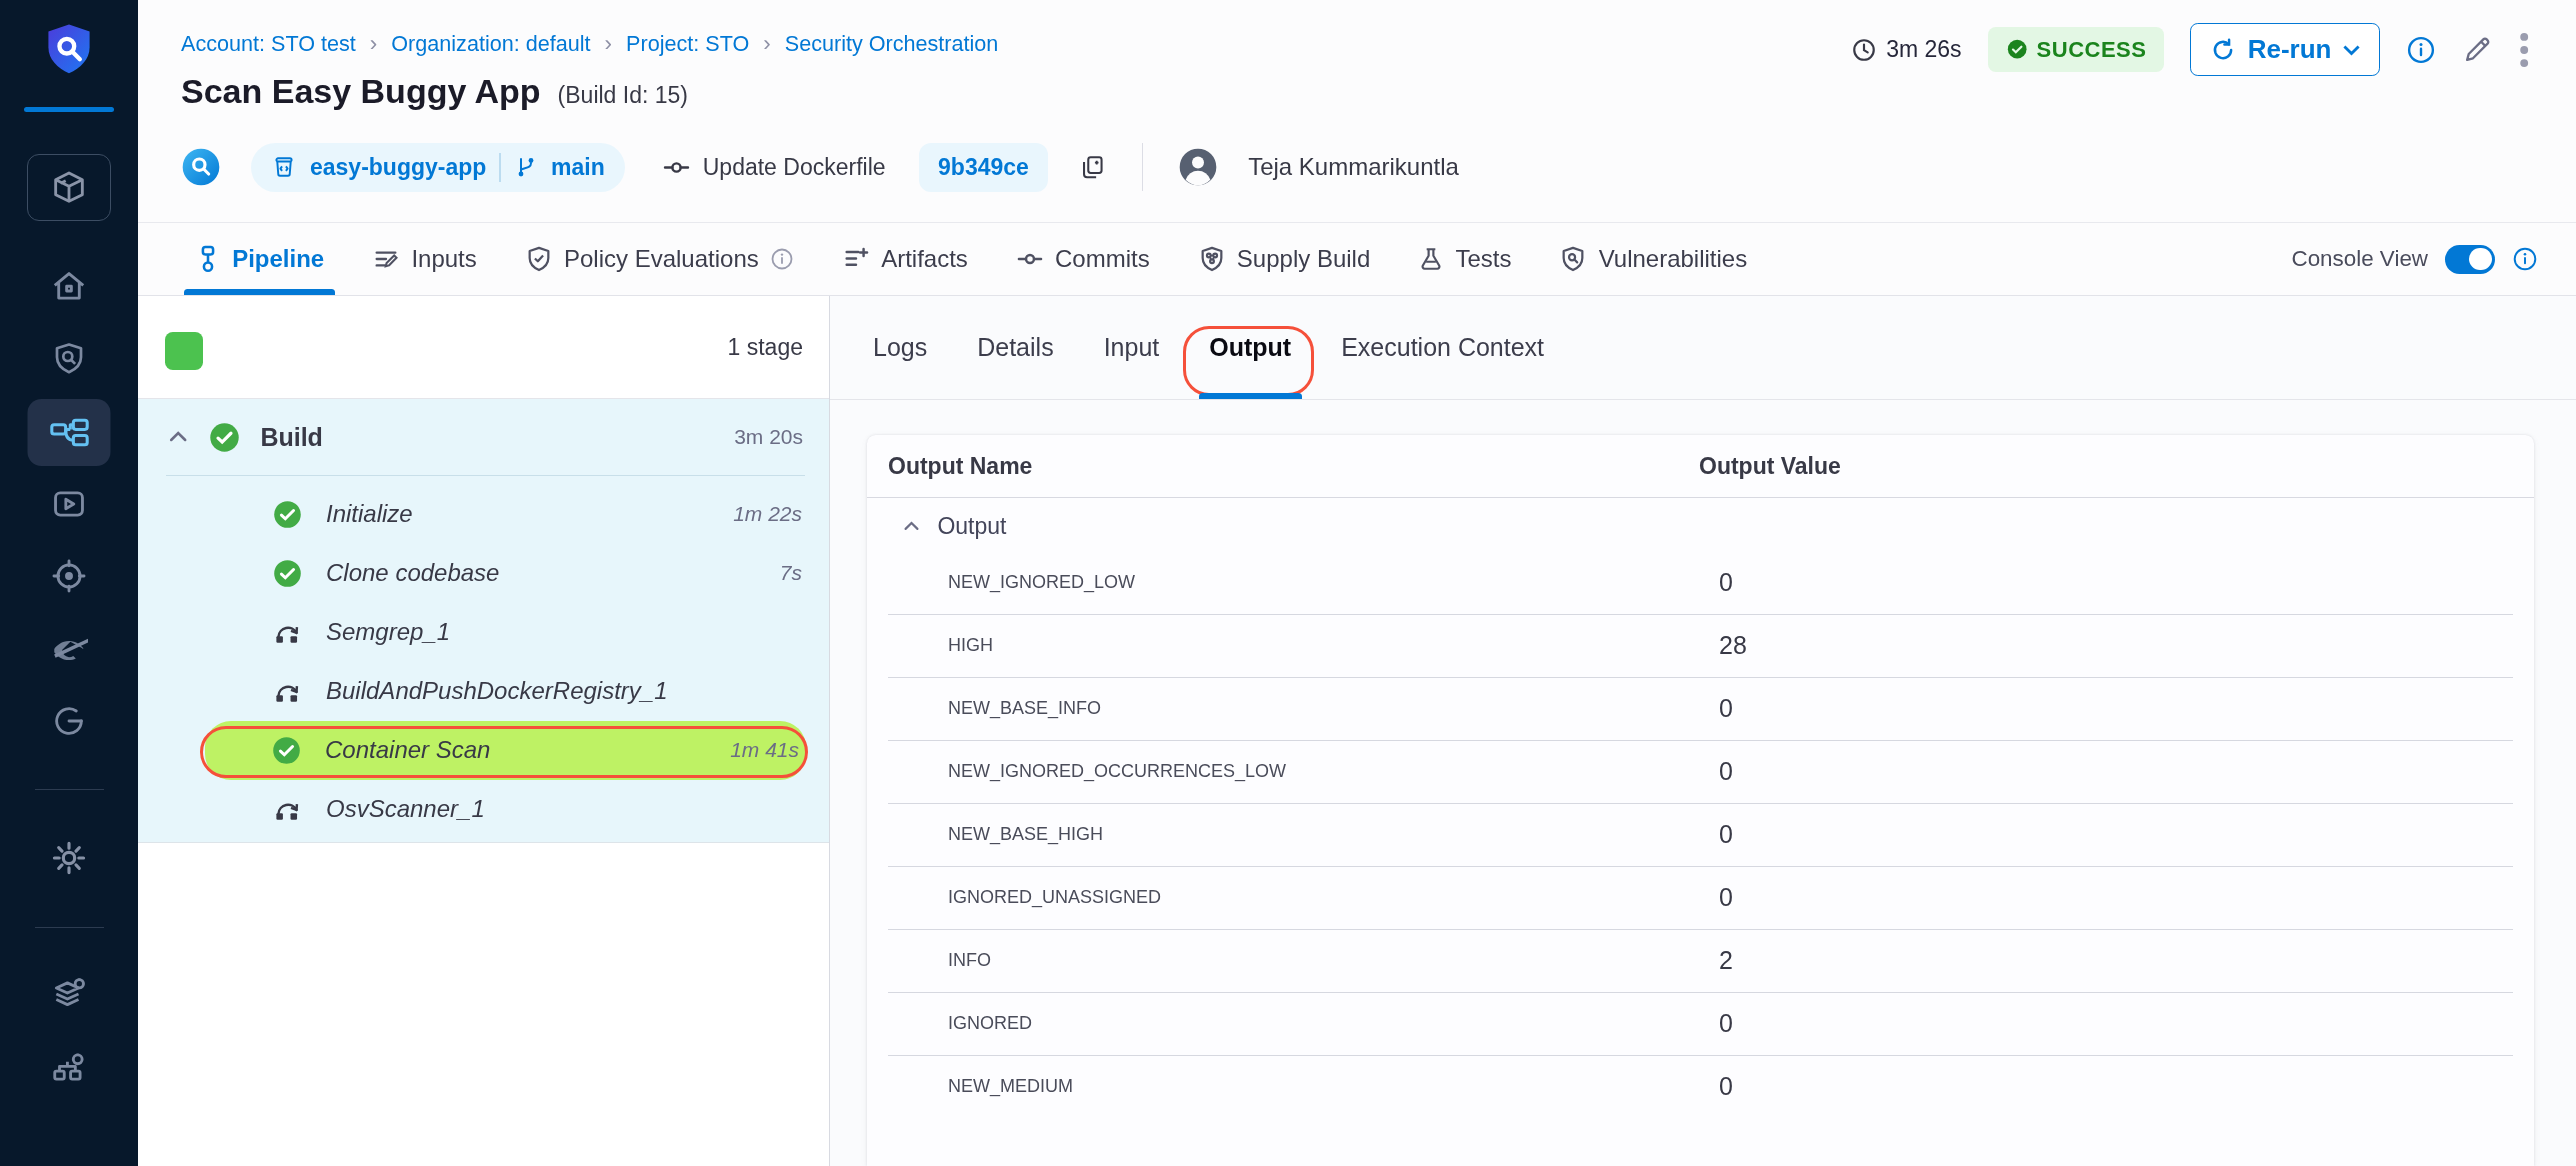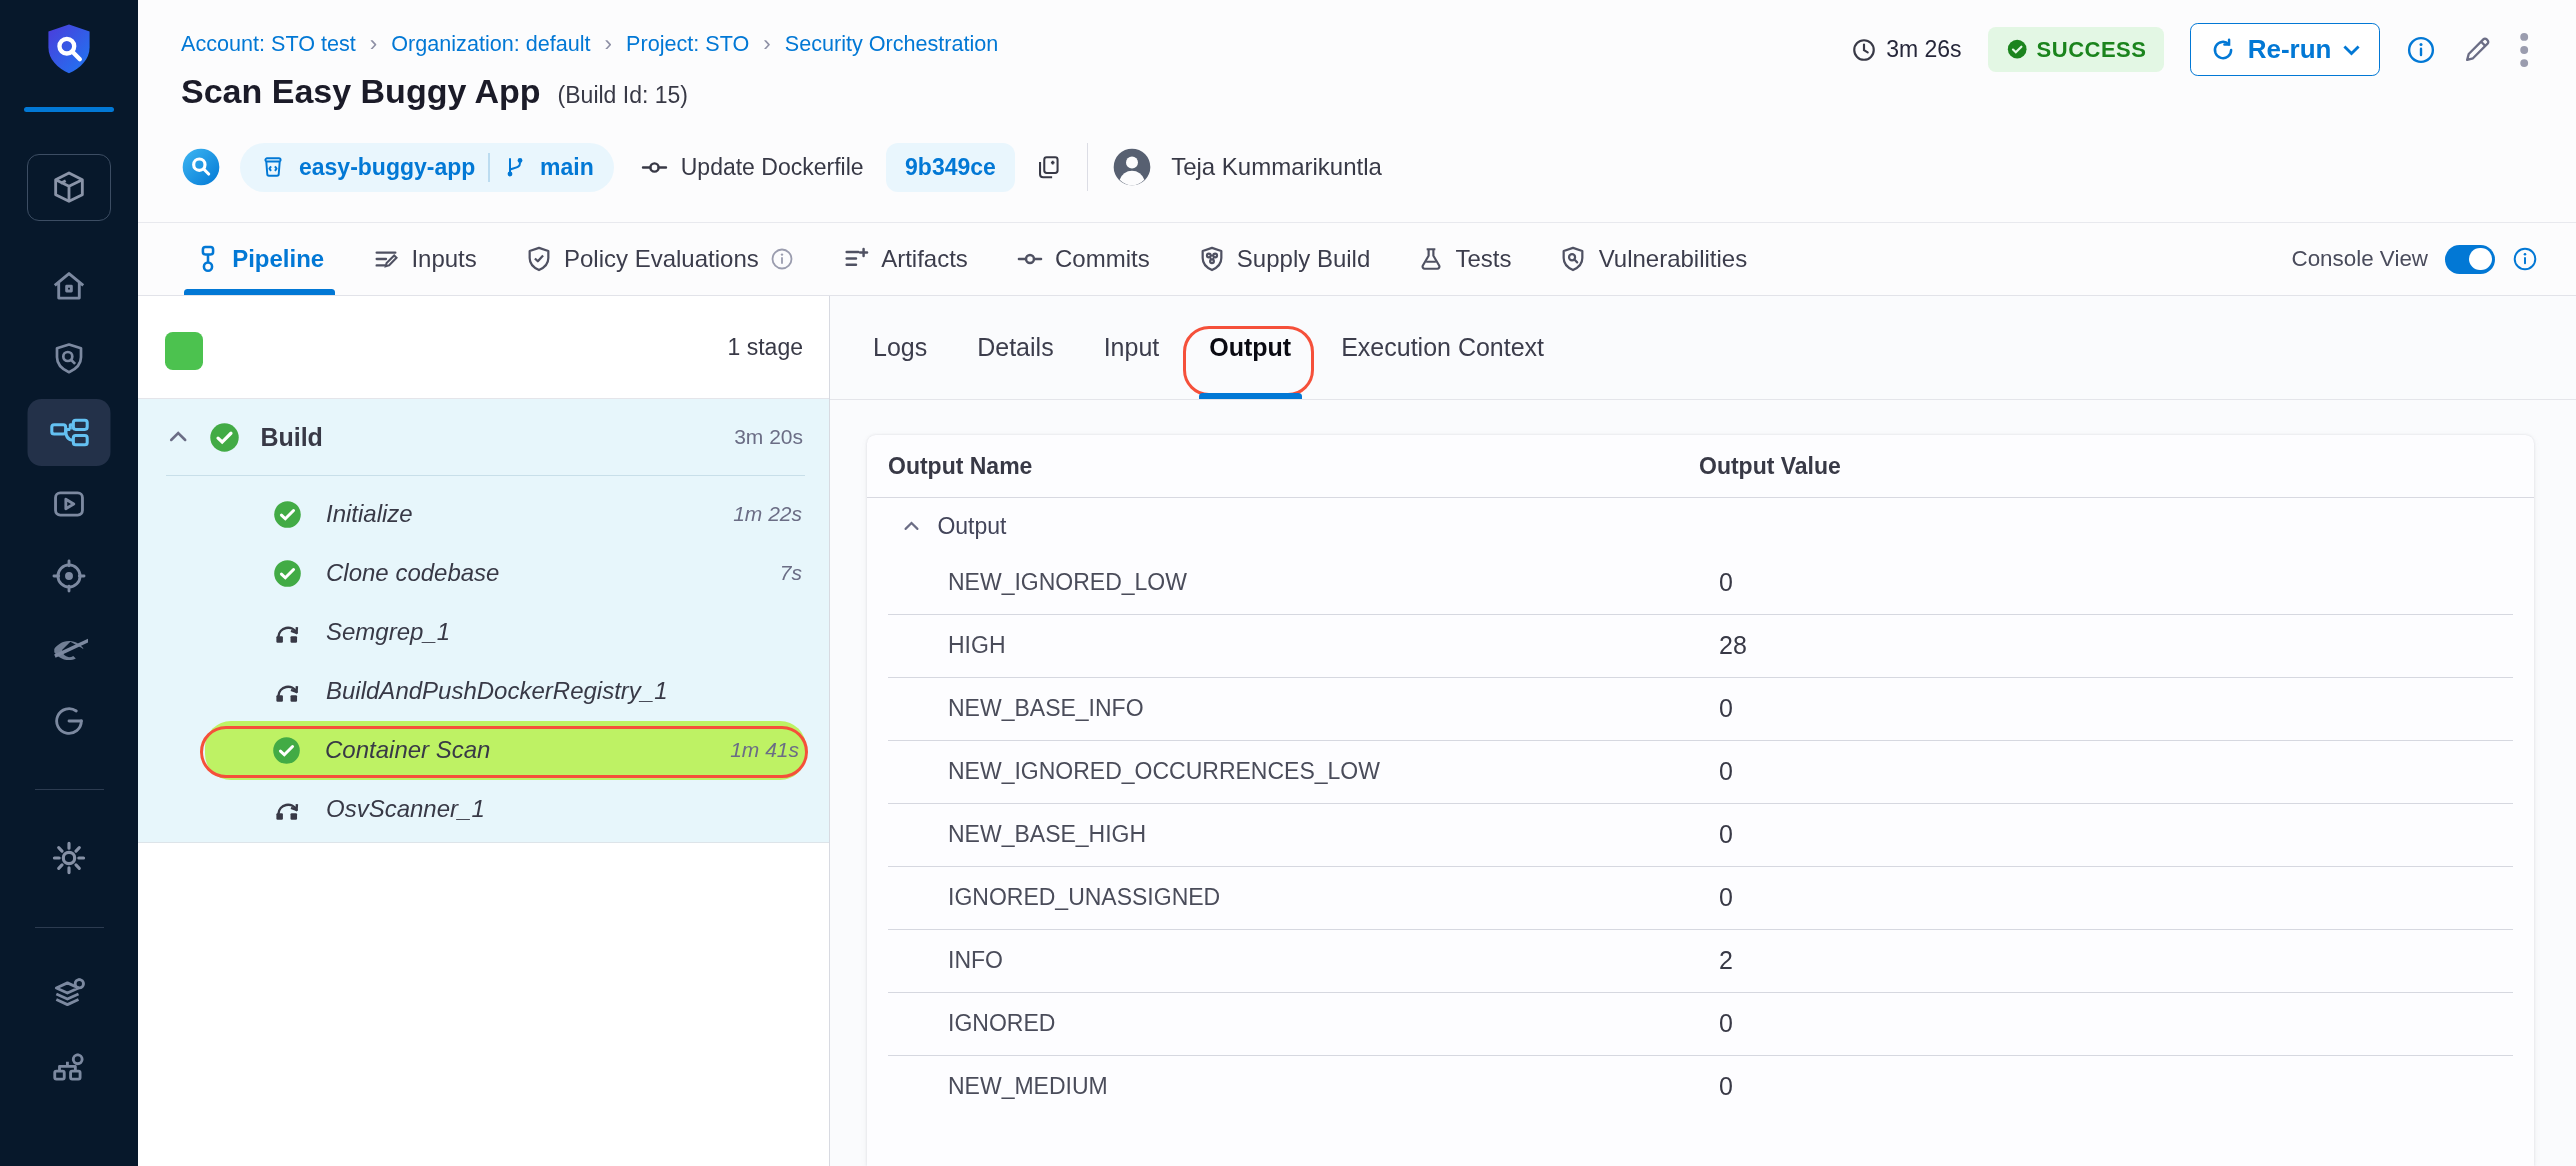--- a/index.html
+++ b/index.html
@@ -35,21 +35,21 @@
   .crumb { cursor:pointer; }
   .crumb-sep { color:#8e90a5; font-size:22.4px; }
   .top-right { position:absolute; right:47px; top:21px; height:57px; display:flex; align-items:center; gap:26px; }
   .elapsed { display:flex; align-items:center; gap:9.5px; font-size:23px; color:#26273a; }
   .success-badge { height:45px; padding:0 18px; background:#e3f7e4; border-radius:7.8px; color:#1b841d; font-weight:700; font-size:22px; letter-spacing:0.5px; display:flex; align-items:center; gap:8.6px; }
   .rerun-btn { height:53px; border:1.7px solid #0278d5; border-radius:7.8px; background:#fff; color:#0278d5; display:flex; align-items:center; gap:11.2px; padding:0 19px; font-size:26px; font-weight:600; cursor:pointer; }
   .icon-btn { display:flex; align-items:center; justify-content:center; cursor:pointer; }
   .title-row { position:absolute; left:43px; top:72px; display:flex; align-items:baseline; gap:17px; }
   .page-title { font-size:34px; font-weight:700; color:#1b1b28; }
   .build-id { font-size:23px; color:#383946; }
-  .info-row { position:absolute; left:43px; top:141px; height:52px; display:flex; align-items:center; gap:19px; }
+  .info-row { position:absolute; left:43px; top:141px; height:52px; display:flex; align-items:center; gap:30px; }
   .pill { height:49px; border-radius:25px; background:#e9f6fd; display:flex; align-items:center; padding:0 20px; gap:13px; font-size:23px; font-weight:600; color:#0278d5; cursor:pointer; }
   .pill-divider { width:1.7px; height:29px; background:#bcdcf0; }
   .commit-msg { display:flex; align-items:center; gap:12px; font-size:23px; color:#383946; margin-left:7px; }
   .sha-pill { height:49px; border-radius:12px; background:#e9f6fd; display:flex; align-items:center; padding:0 19px; font-size:23px; font-weight:700; color:#0278d5; cursor:pointer; margin-left:3.5px; }
   .vsep { width:0.9px; height:48px; background:#dcdde5; margin:0 5.2px; }
   .avatar { width:40px; height:40px; }
   .author-name { font-size:24px; color:#383946; }
 
   
   .module-strip { position:absolute; top:223px; left:0; right:0; height:73px; background:#fcfcfd; border-bottom:0.9px solid #e2e3e9; display:flex; align-items:center; padding:0 38px 0 57px; gap:48px; }
@@ -89,21 +89,21 @@
 
   .card { position:absolute; left:37px; right:42px; top:139px; bottom:0; background:#fdfdff; border-radius:8.6px 8.6px 0 0; box-shadow:0 0 2.6px rgba(40,41,61,.12), 0 2.6px 7px rgba(96,97,112,.07); overflow:hidden; }
   .thead { height:63px; display:flex; align-items:center; padding:0 21px; border-bottom:0.9px solid #d8d9e1; }
   .th-name { width:811px; font-weight:700; font-size:23px; color:#383946; }
   .th-value { font-weight:700; font-size:23px; color:#383946; }
   .tbody { padding-top:3.5px; }
   .group-row { height:50px; display:flex; align-items:center; gap:16.4px; font-size:23px; color:#43455a; cursor:pointer; }
   .g1 { padding-left:35px; }
   .g2 { padding-left:48px; }
   .var-row { height:62px; display:flex; align-items:center; padding-left:81px; }
-  .var-name { width:771px; font-size:23px; color:#4a4c5a; }
+  .var-name { width:771px; font-size:18px; color:#4a4c5a; }
   .var-value { font-size:25px; color:#383946; }
   .row-sep { border-top:0.9px solid #d6d8e0; margin:0 21px; }
 </style>
 </head>
 <body>
 
 <div class="sidebar">
   <div class="side-item logo icon-btn">
     <svg width="52" height="59" viewBox="0 0 24 26">
       <defs>

